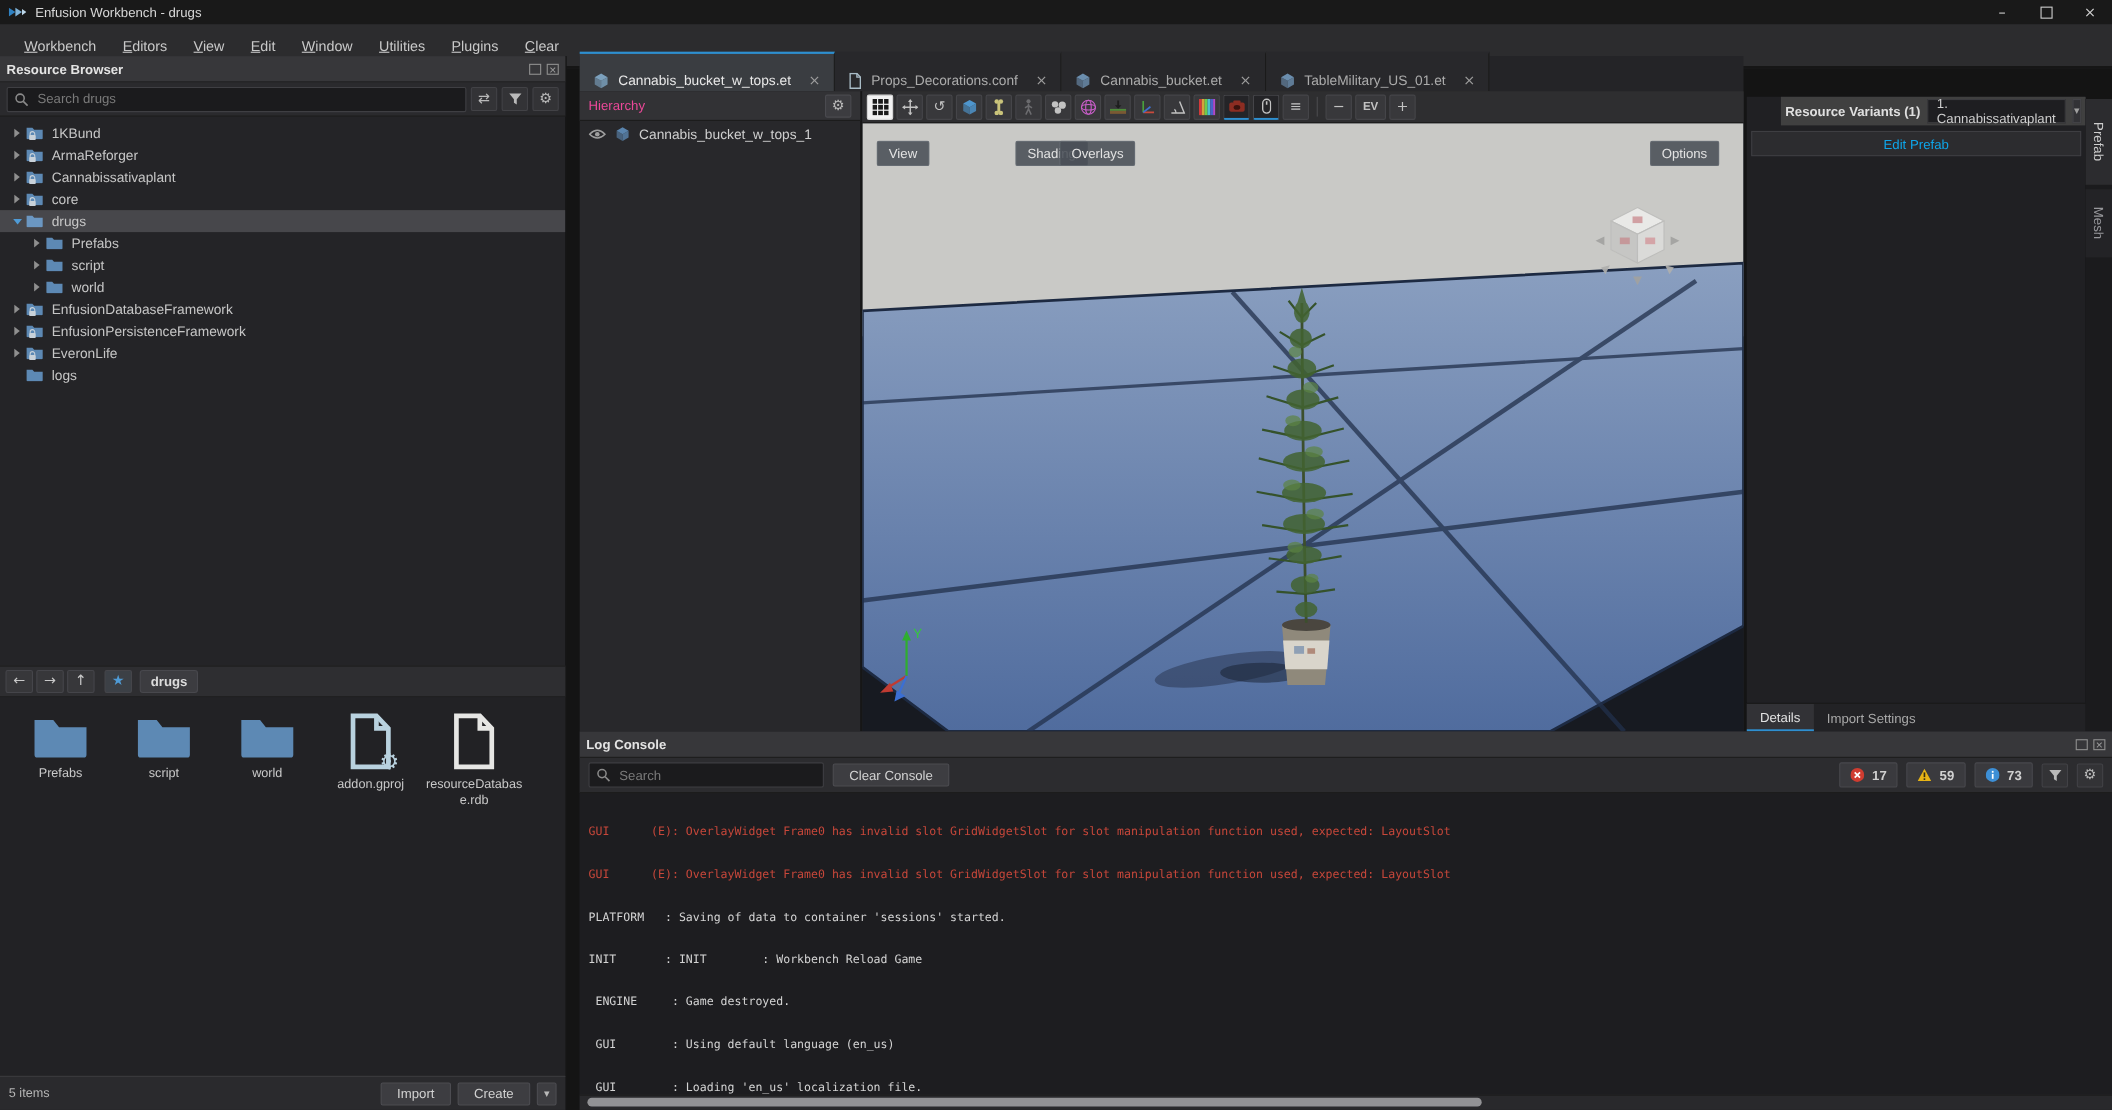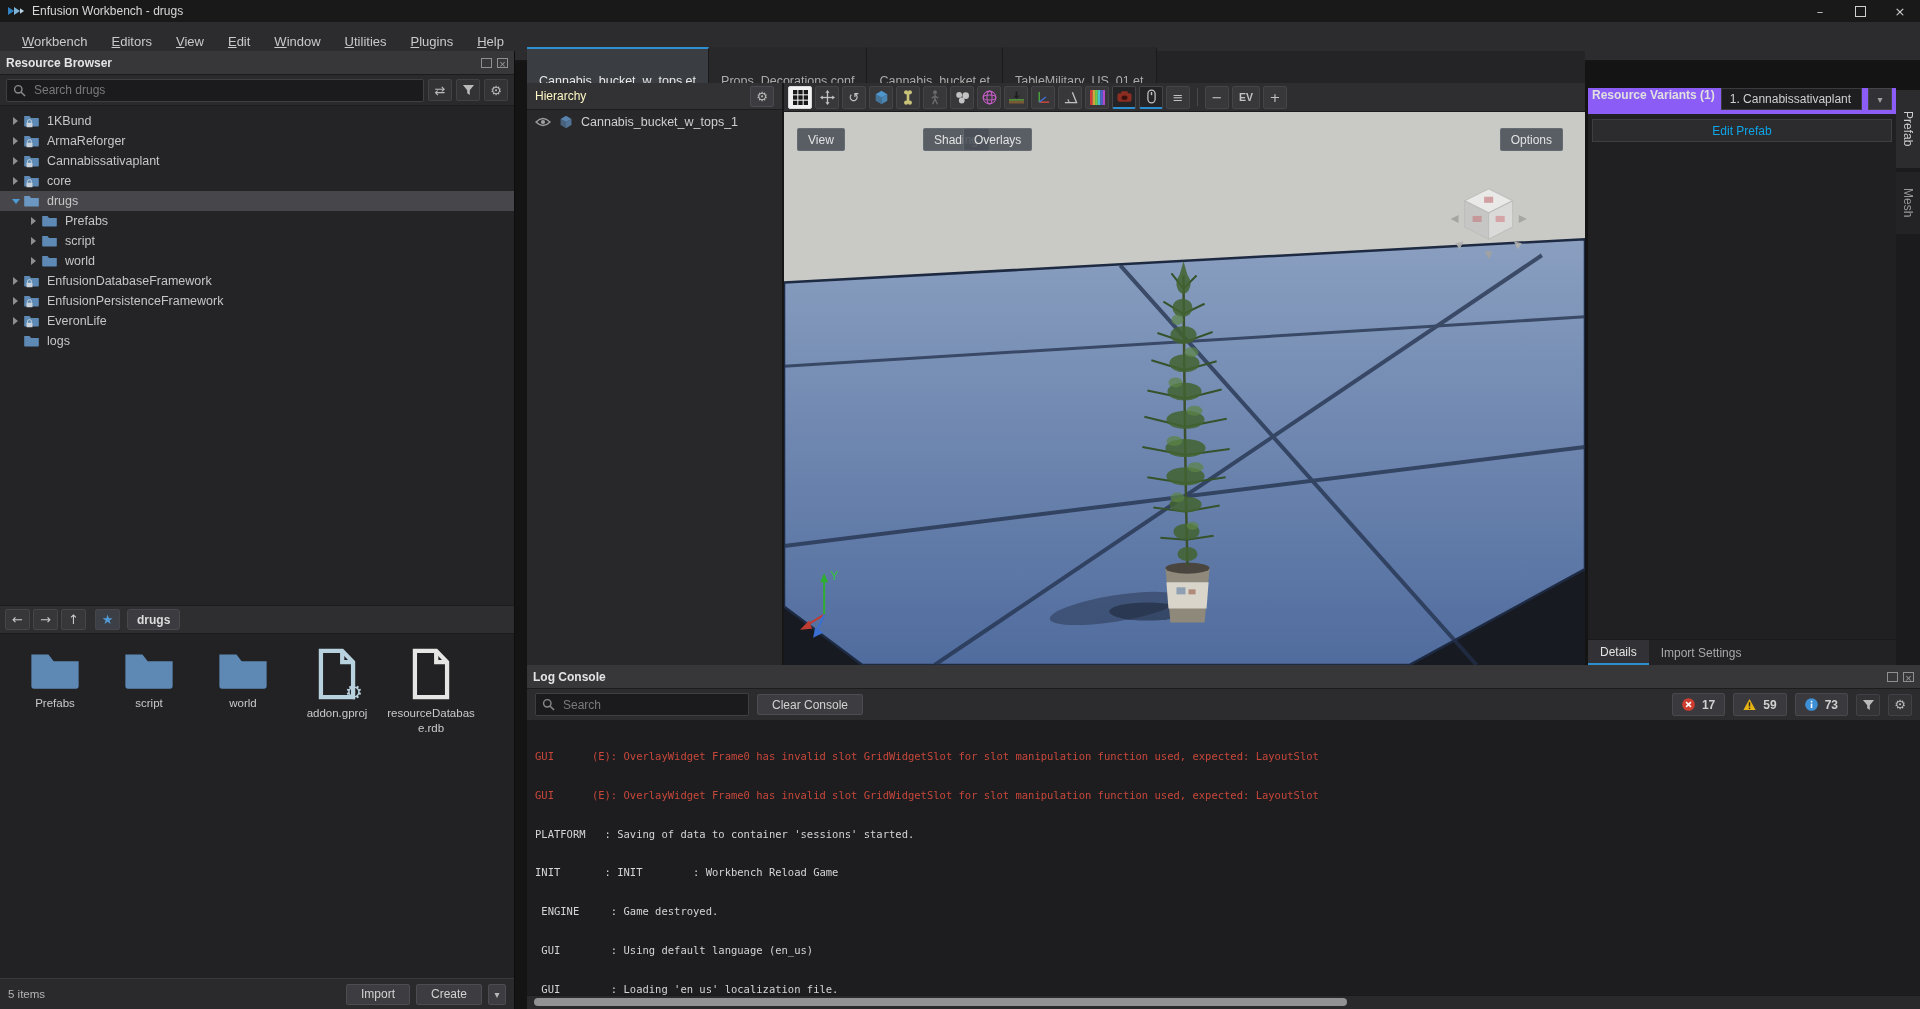--- a/index.html
+++ b/index.html
@@ -61,31 +61,31 @@
   .big-file .file-gear{position:absolute;right:-4px;bottom:-2px;font-size:20px;font-family:"DejaVu Sans",sans-serif;line-height:1;}
   .gproj{color:#b9d2df;}
   .rdb{color:#e6e6e4;}
   .left-status{height:30px;background:#2a2a2d;border-top:1px solid #3a3a3e;display:flex;align-items:center;padding:0 8px;gap:6px;}
   .status-text{color:#b5b5b5;font-size:11.5px;margin-right:auto;}
   .btn{background:#3d3d41;border:1px solid #4c4c51;border-radius:2px;color:#d2d2d2;font-size:12px;height:21px;padding:0 14px;}
   .caret-btn{width:18px;height:21px;background:#3d3d41;border:1px solid #4c4c51;border-radius:2px;color:#b9b9b9;font-size:10px;padding:0;}
 
   
   .tabbar{left:527px;top:51px;width:1058px;height:32px;background:#242427;display:flex;align-items:flex-end;}
-  .tab{height:31px;display:flex;align-items:flex-start;padding:17px 12px;gap:8px;color:#ababab;font-size:12.5px;border-top:2px solid transparent;box-sizing:border-box;background:#28282b;border-right:1px solid #1a1a1a;flex-direction:column;}
+  .tab{height:31px;display:flex;align-items:flex-start;padding:17px 12px;gap:8px;color:#ababab;font-size:12.5px;border-top:2px solid transparent;box-sizing:border-box;background:#28282b;border-right:1px solid #1a1a1a;}
   .tab.active{background:#3a3d41;border-top:2px solid #2e8fd0;color:#e8e8e8;}
   .tab .cube{width:15px;height:15px;color:#6f93b5;}
   .tab.active .cube{color:#7fa6c4;}
   .tab .tfile{width:13px;height:15px;color:#a9bcc7;position:relative;}
   .tab-close{color:#9d9d9d;font-size:13px;margin-left:8px;font-family:"DejaVu Sans",sans-serif;}
 
   
   .hierarchy{left:527px;top:83px;width:257px;height:582px;background:#28282b;border-right:2px solid #161616;box-sizing:border-box;}
   .hier-head{height:26px;background:#323235;display:flex;align-items:center;padding:0 8px;border-bottom:1px solid #1c1c1c;}
-  .hier-title{color:#fef9c3;font-size:12px;}
+  .hier-title{color:#ec4899;font-size:12px;}
   .hier-gear{margin-left:auto;width:24px;height:21px;background:#3c3c40;border:1px solid #4a4a4f;border-radius:2px;color:#b9b9b9;display:flex;align-items:center;justify-content:center;font-family:"DejaVu Sans",sans-serif;font-size:13px;}
   .hrow{height:23px;display:flex;align-items:center;gap:8px;padding:0 8px;}
   .eye{width:16px;height:10px;color:#9f9f9f;}
   .hrow .cube{width:14px;height:14px;color:#5d89b4;}
   .hlabel{color:#cfcfcf;font-size:12.5px;}
 
   
   .viewport{left:784px;top:83px;width:801px;height:582px;display:flex;flex-direction:column;background:#2e2e30;}
   .vtoolbar{height:28px;display:flex;align-items:center;gap:3px;padding:0 4px;background:#2e2e30;border-bottom:1px solid #1c1c1c;}
   .tbtn{width:24px;height:23px;background:#38383b;border:1px solid #454549;border-radius:2px;display:flex;align-items:center;justify-content:center;color:#c2c2c2;font-size:13px;font-family:"DejaVu Sans",sans-serif;padding:0;box-sizing:border-box;}
@@ -93,21 +93,21 @@
   .tbtn svg{width:15px;height:15px;}
   .tbtn.first{background:#f2f2f2;color:#1a1a1a;border-color:#d9d9d9;}
   .tsep{width:1px;height:18px;background:#4a4a4e;margin:0 4px;}
   .tbtn.wide{width:28px;font-size:10.5px;font-weight:bold;font-family:"Liberation Sans",sans-serif;}
   .scene{flex:1;position:relative;background:#171a21;}
   .scene-svg{position:absolute;left:0;top:0;width:100%;height:100%;}
   .vp-btn{position:absolute;height:21px;background:rgba(73,79,87,.88);border:1px solid rgba(110,116,124,.6);border-radius:2px;color:#e3e3e3;font-size:12px;display:flex;align-items:center;padding:0 10px;}
 
   
   .right-panel{left:1588px;top:88px;width:308px;height:577px;background:#202023;display:flex;flex-direction:column;box-sizing:border-box;}
-  .variants-row{height:26px;display:flex;align-items:flex-start;gap:6px;padding:0 4px;background:#8b5cf6;}
+  .variants-row{height:26px;display:flex;align-items:center;gap:6px;padding:0 4px;background:#404040;margin-left:31px;}
   .variants-label{font-weight:bold;color:#e0e0e0;font-size:12px;white-space:nowrap;}
   .combo{flex:1;height:20px;background:#1e1e21;border:1px solid #3b3b3f;color:#cfcfcf;display:flex;align-items:center;padding:0 8px;font-size:12px;}
   .combo-arrow{width:22px;height:20px;background:#323236;border:1px solid #444449;color:#9f9f9f;display:flex;align-items:center;justify-content:center;font-size:10px;}
   .edit-prefab{margin:5px 4px;height:23px;background:#2c2c2f;border:1px solid #3e3e42;color:#0ea5e9;font-size:12px;}
   .details-tabs{margin-top:auto;height:25px;display:flex;background:#222225;border-top:1px solid #1a1a1a;}
   .dtab{padding:0 12px;display:flex;align-items:center;color:#a8a8a8;font-size:12px;box-sizing:border-box;}
   .dtab.active{background:#323236;color:#e2e2e2;border-bottom:2px solid #2e8fd0;}
   .side-strip{left:1896px;top:90px;width:24px;height:575px;background:#1b1b1d;display:flex;flex-direction:column;gap:4px;}
   .vtab{writing-mode:vertical-rl;display:flex;align-items:center;justify-content:center;font-size:12px;}
   .vtab.active{background:#2c2c2f;color:#cdcdcd;height:78px;}
@@ -277,21 +277,21 @@
 </div>
 
 <div class="abs menubar">
   <span class="menu-item">Workbench</span>
   <span class="menu-item">Editors</span>
   <span class="menu-item">View</span>
   <span class="menu-item">Edit</span>
   <span class="menu-item">Window</span>
   <span class="menu-item">Utilities</span>
   <span class="menu-item">Plugins</span>
-  <span class="menu-item">Help</span>
+  <span class="menu-item">Clear</span>
 </div>
 
 <div class="abs left-panel">
   <div class="panel-head">
     <span class="panel-title">Resource Browser</span>
     <span class="head-icons">
       <span class="winmini"></span>
       <span class="head-x">×</span>
     </span>
   </div>

